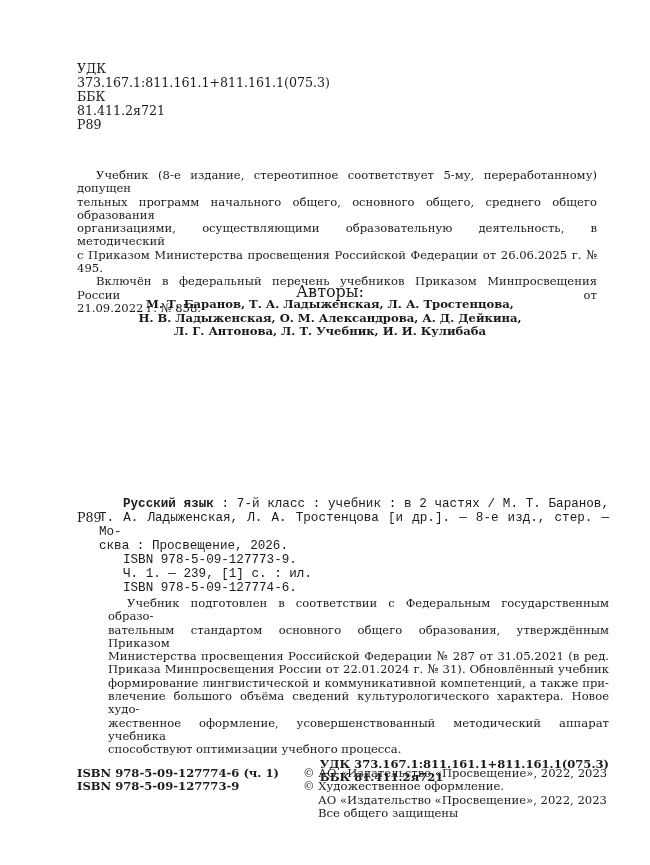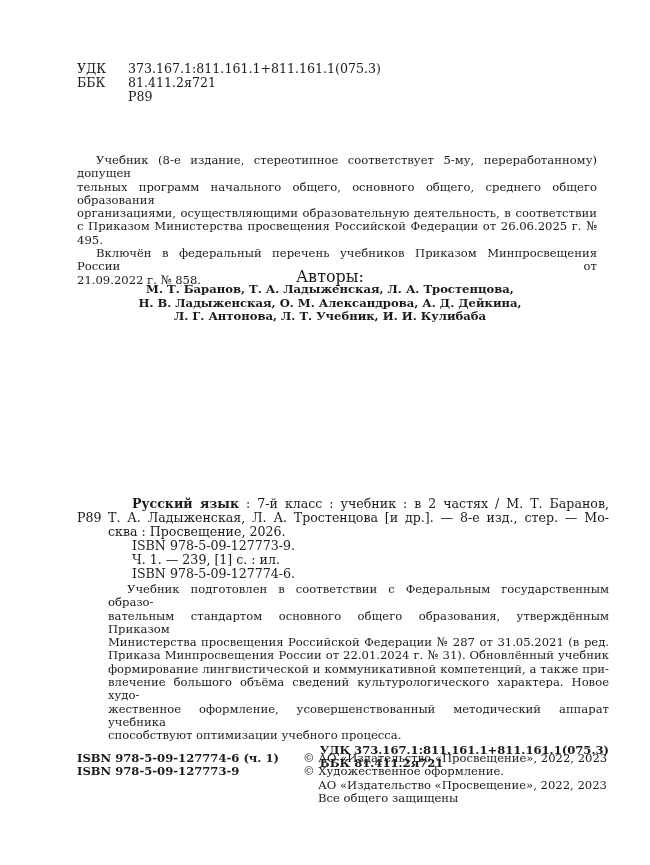--- a/index.html
+++ b/index.html
@@ -1,40 +1,40 @@
 <!DOCTYPE html>
 <html><head>
 <meta charset="utf-8">
 <style>
   html, body { margin: 0; padding: 0; background: #ffffff; }
   body { width: 650px; height: 865px; position: relative; overflow: hidden;
          font-family: "DejaVu Serif", "Liberation Serif", serif; color: #1a1a1a; }
   .abs { position: absolute; }
   .line { white-space: nowrap; }
   .f13 { font-size: 12.6px; line-height: 14px; }
-  .f12 { font-size: 11.6px; line-height: 13.3px; }
+  .f12 { font-size: 11.6px; line-height: 13.3px; margin-top: 15px; }
   .b { font-weight: bold; }
   .just { text-align: justify; text-align-last: justify; display: block; }
 
   
   #top-class { left: 77px; top: 62px; }
-  #top-class .row { display: flex; }
+  #top-class .row { display: flex; flex-direction: column; }
   #top-class .k { width: 51px; }
 
   
   #approval { left: 77px; top: 154px; width: 520px; }
   #approval .ind { text-indent: 19px; }
 
   
   #authors { left: 110px; top: 270px; width: 440px; text-align: center; }
 
   
   #card { left: 77px; top: 497px; width: 532px; }
   #card .p89 { position: absolute; left: 0; top: 14px; }
-  #card .hang { margin-left: 31px; }
+  #card .hang { margin-left: 22px; font-family: Liberation Mono, monospace; }
   #card .annot { margin-left: 31px; margin-top: 2px; }
   #card .annot .ind { text-indent: 19px; }
   #card .class2 { text-align: right; margin-top: 1px; }
 
   
   #isbn-block { left: 77px; top: 752px; }
   #copyright { left: 303px; top: 752px; }
   #copyright .indent { padding-left: 15px; }
 </style>
 </head>
@@ -51,21 +51,21 @@
   </div>
   <div class="row">
     <span class="k"></span>
     <span>Р89</span>
   </div>
 </div>
 
 <div class="abs f12" id="approval">
   <span class="just ind">Учебник (8-е издание, стереотипное соответствует 5-му, переработанному) допущен</span>
   <span class="just">тельных программ начального общего, основного общего, среднего общего образования</span>
-  <span class="just">организациями, осуществляющими образовательную деятельность, в соответствии</span>
+  <span class="just">организациями, осуществляющими образовательную деятельность, в методический</span>
   <span class="just">с Приказом Министерства просвещения Российской Федерации от 26.06.2025 г. № 495.</span>
   <span class="just ind">Включён в федеральный перечень учебников Приказом Минпросвещения России от</span>
   <span class="line" style="display:block">21.09.2022 г. № 858.</span>
 </div>
 
 <div class="abs f12" id="authors">
   <div style="font-size:16px">Авторы:</div>
   <div class="b">М. Т. Баранов, Т. А. Ладыженская, Л. А. Тростенцова,</div>
   <div class="b">Н. В. Ладыженская, О. М. Александрова, А. Д. Дейкина,</div>
   <div class="b">Л. Г. Антонова, Л. Т. Учебник, И. И. Кулибаба</div>

